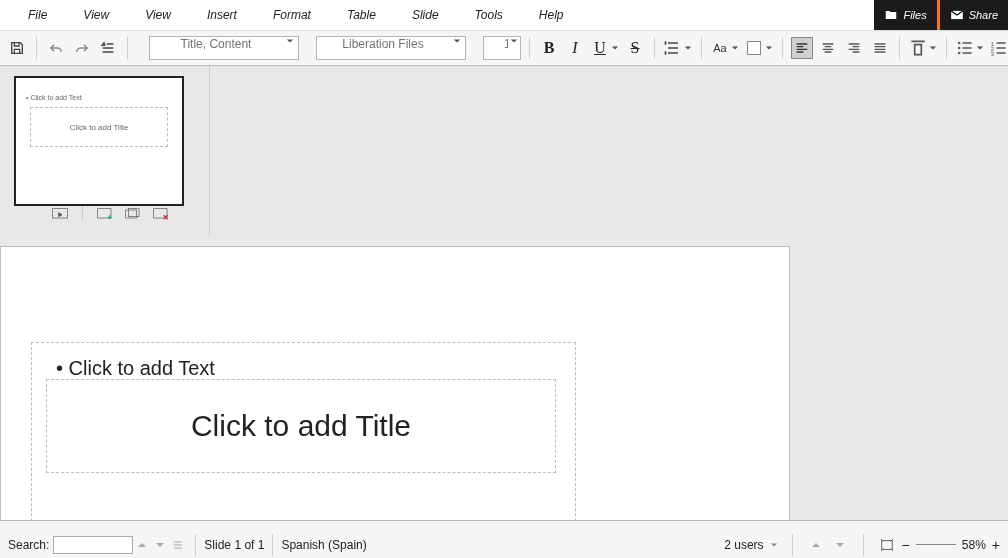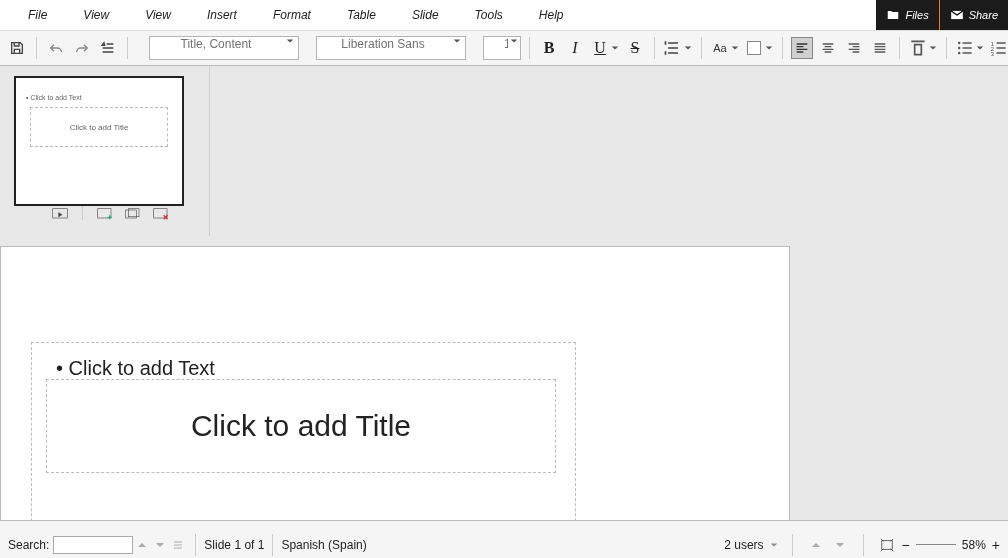--- a/index.html
+++ b/index.html
@@ -1,21 +1,21 @@
 <!DOCTYPE html>
 <html><head>
 <meta charset="utf-8">
 <style>
   * { box-sizing: border-box; margin: 0; padding: 0; }
   html, body { width: 1008px; height: 558px; font-family: Arial, Helvetica, sans-serif; background: #fff; overflow: hidden; }
   .menubar { height: 30px; display: flex; align-items: center; padding-left: 10px; background: #fff; position: relative; font-style: italic; }
   .menuitem { font-size: 12px; color: #222; padding: 0 18px; cursor: pointer; }
   .top-right { position: absolute; right: 0; top: 0; display: flex; height: 30px; }
   .tr-btn { background: #1b1b1b; color: #fff; font-size: 11px; display: flex; align-items: center; padding: 0 10px; gap: 5px; cursor: pointer; }
-  .tr-btn.first { border-right: 1px solid #f97316; }
+  .tr-btn.first { border-right: 3px solid #f97316; }
   .tr-btn svg { width: 14px; height: 14px; fill: #fff; }
   .toolbar { height: 36px; border-top: 1px solid #dcdcdc; border-bottom: 1px solid #bcbcbc; background: #f5f5f5; display: flex; align-items: center; padding: 0 6px; gap: 4px; overflow: hidden; }
   .tbtn { width: 22px; height: 22px; display: flex; align-items: center; justify-content: center; cursor: pointer; }
   .tbtn svg { width: 16px; height: 16px; fill: #444; stroke: #444; }
   .sep { width: 1px; height: 22px; background: #ccc; margin: 0 4px; flex-shrink: 0; }
   .combo { height: 24px; background: #fff; border: 1px solid #b5b5b5; display: flex; align-items: flex-start; font-size: 12px; color: #737373; position: relative; cursor: pointer; margin-left: 13px; }
   .combo .label { flex: 1; text-align: center; padding: 0 4px; overflow: hidden; white-space: nowrap; }
   .combo .caret { width: 16px; display: flex; align-items: center; justify-content: center; }
   .combo .caret svg, .splitbtn .caret svg { width: 8px; height: 8px; fill: #555; }
   .combo.layout { width: 150px; }
@@ -114,21 +114,21 @@
   <div class="sep"></div>
   <div class="combo layout">
     <span class="label">Title, Content</span>
     <span class="caret">
         <svg viewBox="0 0 10 10">
           <path d="M1 3l4 4 4-4z"></path>
         </svg>
       </span>
   </div>
   <div class="combo font">
-    <span class="label">Liberation Sans</span>
+    <span class="label">Liberation Files</span>
     <span class="caret">
         <svg viewBox="0 0 10 10">
           <path d="M1 3l4 4 4-4z"></path>
         </svg>
       </span>
   </div>
   <div class="combo size">
     <span class="label">18</span>
     <span class="caret">
         <svg viewBox="0 0 10 10">

